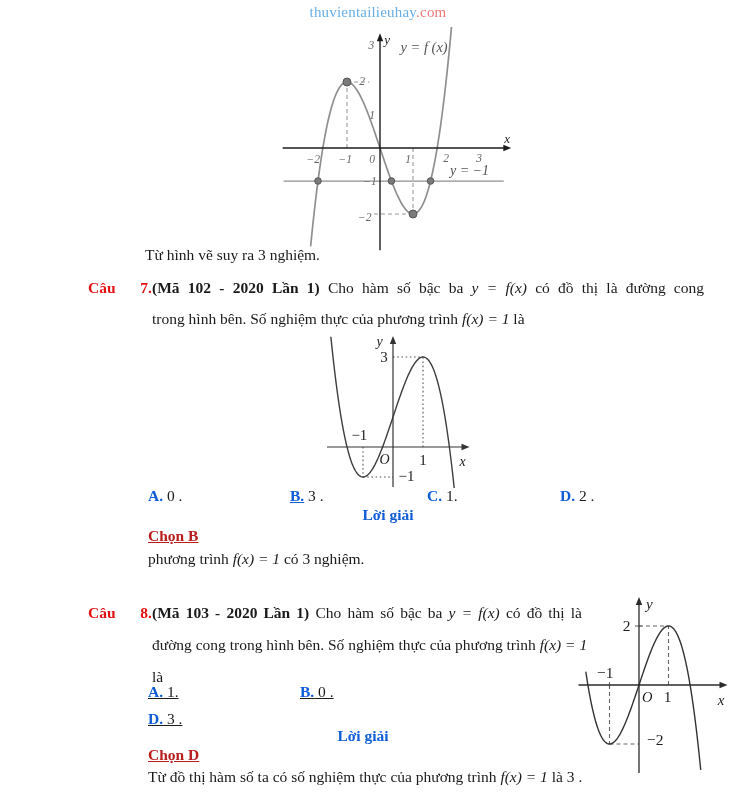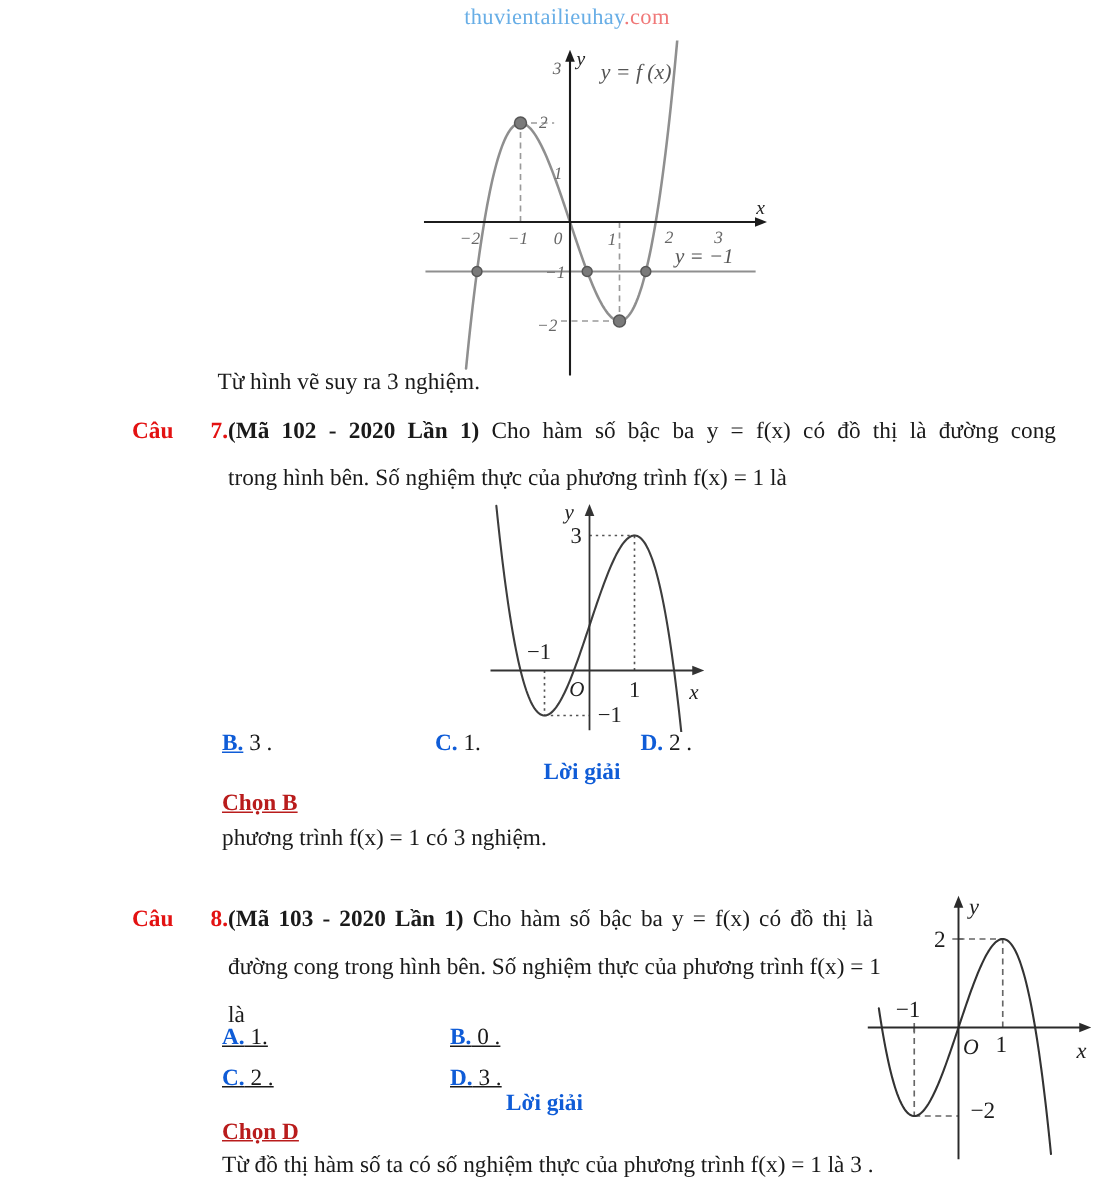--- a/index.html
+++ b/index.html
@@ -1,19 +1,19 @@
 <!DOCTYPE html>
 <html><head>
 <meta charset="utf-8">
 <style>
   html,body{margin:0;padding:0;background:#ffffff;}
   .page{position:relative;width:736px;height:800px;background:#fff;overflow:hidden;
         font-family:"Liberation Serif",serif;font-size:15.5px;color:#1a1a1a;}
   .abs{position:absolute;}
-  .math{}
+  .math{font-style:italic;}
   .qlabel{color:#e31212;font-weight:bold;display:inline-block;width:64px;}
   .blue{color:#0f5cd7;font-weight:bold;}
   .chon{color:#b91c1c;font-weight:bold;text-decoration:underline;}
   .jline{text-align:justify;text-align-last:justify;}
   .nline{white-space:nowrap;}
   .wm{font-weight:normal;font-size:15px;letter-spacing:0.2px;}
   .wm .site{color:#68aee6;}
   .wm .tld{color:#f07878;}
   .optgrid7{display:grid;grid-template-columns:142px 137px 133px auto;line-height:20px;}
   .optgrid8{display:grid;grid-template-columns:152px auto;line-height:27px;text-decoration:underline;}
@@ -92,20 +92,21 @@
         <text x="63" y="27" dy="0.35em" text-anchor="middle" fill="#222222" font-size="15" style="font-family: &quot;Liberation Serif&quot;, serif;">3</text>
         <text x="38.4" y="104.4" dy="0.35em" text-anchor="middle" fill="#222222" font-size="15" style="font-family: &quot;Liberation Serif&quot;, serif;">−1</text>
         <text x="63.6" y="129" dy="0.35em" text-anchor="middle" fill="#222222" font-size="14" style="font-family: &quot;Liberation Serif&quot;, serif; font-style: italic;">O</text>
         <text x="102" y="129.6" dy="0.35em" text-anchor="middle" fill="#222222" font-size="15" style="font-family: &quot;Liberation Serif&quot;, serif;">1</text>
         <text x="141.6" y="130.8" dy="0.35em" text-anchor="middle" fill="#222222" font-size="14" style="font-family: &quot;Liberation Serif&quot;, serif; font-style: italic;">x</text>
         <text x="85.5" y="146.1" dy="0.35em" text-anchor="middle" fill="#222222" font-size="15" style="font-family: &quot;Liberation Serif&quot;, serif;">−1</text>
       </svg>
     </div>
 
   <div class="abs optgrid7" style="left:148px;top:486px;width:566px;">
+      <div><span class="opt-letter">A.</span><span> 0 .</span></div>
       <div><span class="opt-letter u">B.</span><span> 3 .</span></div>
       <div><span class="opt-letter">C.</span><span> 1.</span></div>
       <div><span class="opt-letter">D.</span><span> 2 .</span></div>
     </div>
 
   <div class="abs blue" style="left:40px;top:505px;width:696px;text-align:center;line-height:20px;">Lời giải</div>
 
   <div class="abs chon" style="left:148px;top:526px;line-height:20px;">Chọn B</div>
 
   <div class="abs" style="left:148px;top:543px;width:549px;line-height:32px;">
@@ -143,21 +144,20 @@
         <text x="76.26" y="102.39" dy="0.35em" text-anchor="middle" fill="#1d1d1d" font-size="14.5" style="font-family: &quot;Liberation Serif&quot;, serif; font-style: italic;">O</text>
         <text x="96.615" y="101.21000000000001" dy="0.35em" text-anchor="middle" fill="#1d1d1d" font-size="15.5" style="font-family: &quot;Liberation Serif&quot;, serif;">1</text>
         <text x="150.01" y="104.75" dy="0.35em" text-anchor="middle" fill="#1d1d1d" font-size="15" style="font-family: &quot;Liberation Serif&quot;, serif; font-style: italic;">x</text>
         <text x="84.225" y="144.575" dy="0.35em" text-anchor="middle" fill="#1d1d1d" font-size="15.5" style="font-family: &quot;Liberation Serif&quot;, serif;">−2</text>
       </svg>
     </div>
 
   <div class="abs optgrid8" style="left:148px;top:678px;width:330px;">
       <div><span class="opt-letter">A.</span><span> 1.</span></div>
       <div><span class="opt-letter">B.</span><span> 0 .</span></div>
-      <div><span class="opt-letter">C.</span><span> 2 .</span></div>
       <div><span class="opt-letter">D.</span><span> 3 .</span></div>
     </div>
 
   <div class="abs blue" style="left:88px;top:726px;width:550px;text-align:center;line-height:20px;">Lời giải</div>
 
   <div class="abs chon" style="left:148px;top:745px;line-height:20px;">Chọn D</div>
 
   <div class="abs nline" style="left:148px;top:766px;line-height:22px;">
     <span>Từ đồ thị hàm số ta có số nghiệm thực của phương trình </span><span class="math">f(x) = 1</span><span> là 3 .</span>
   </div>

